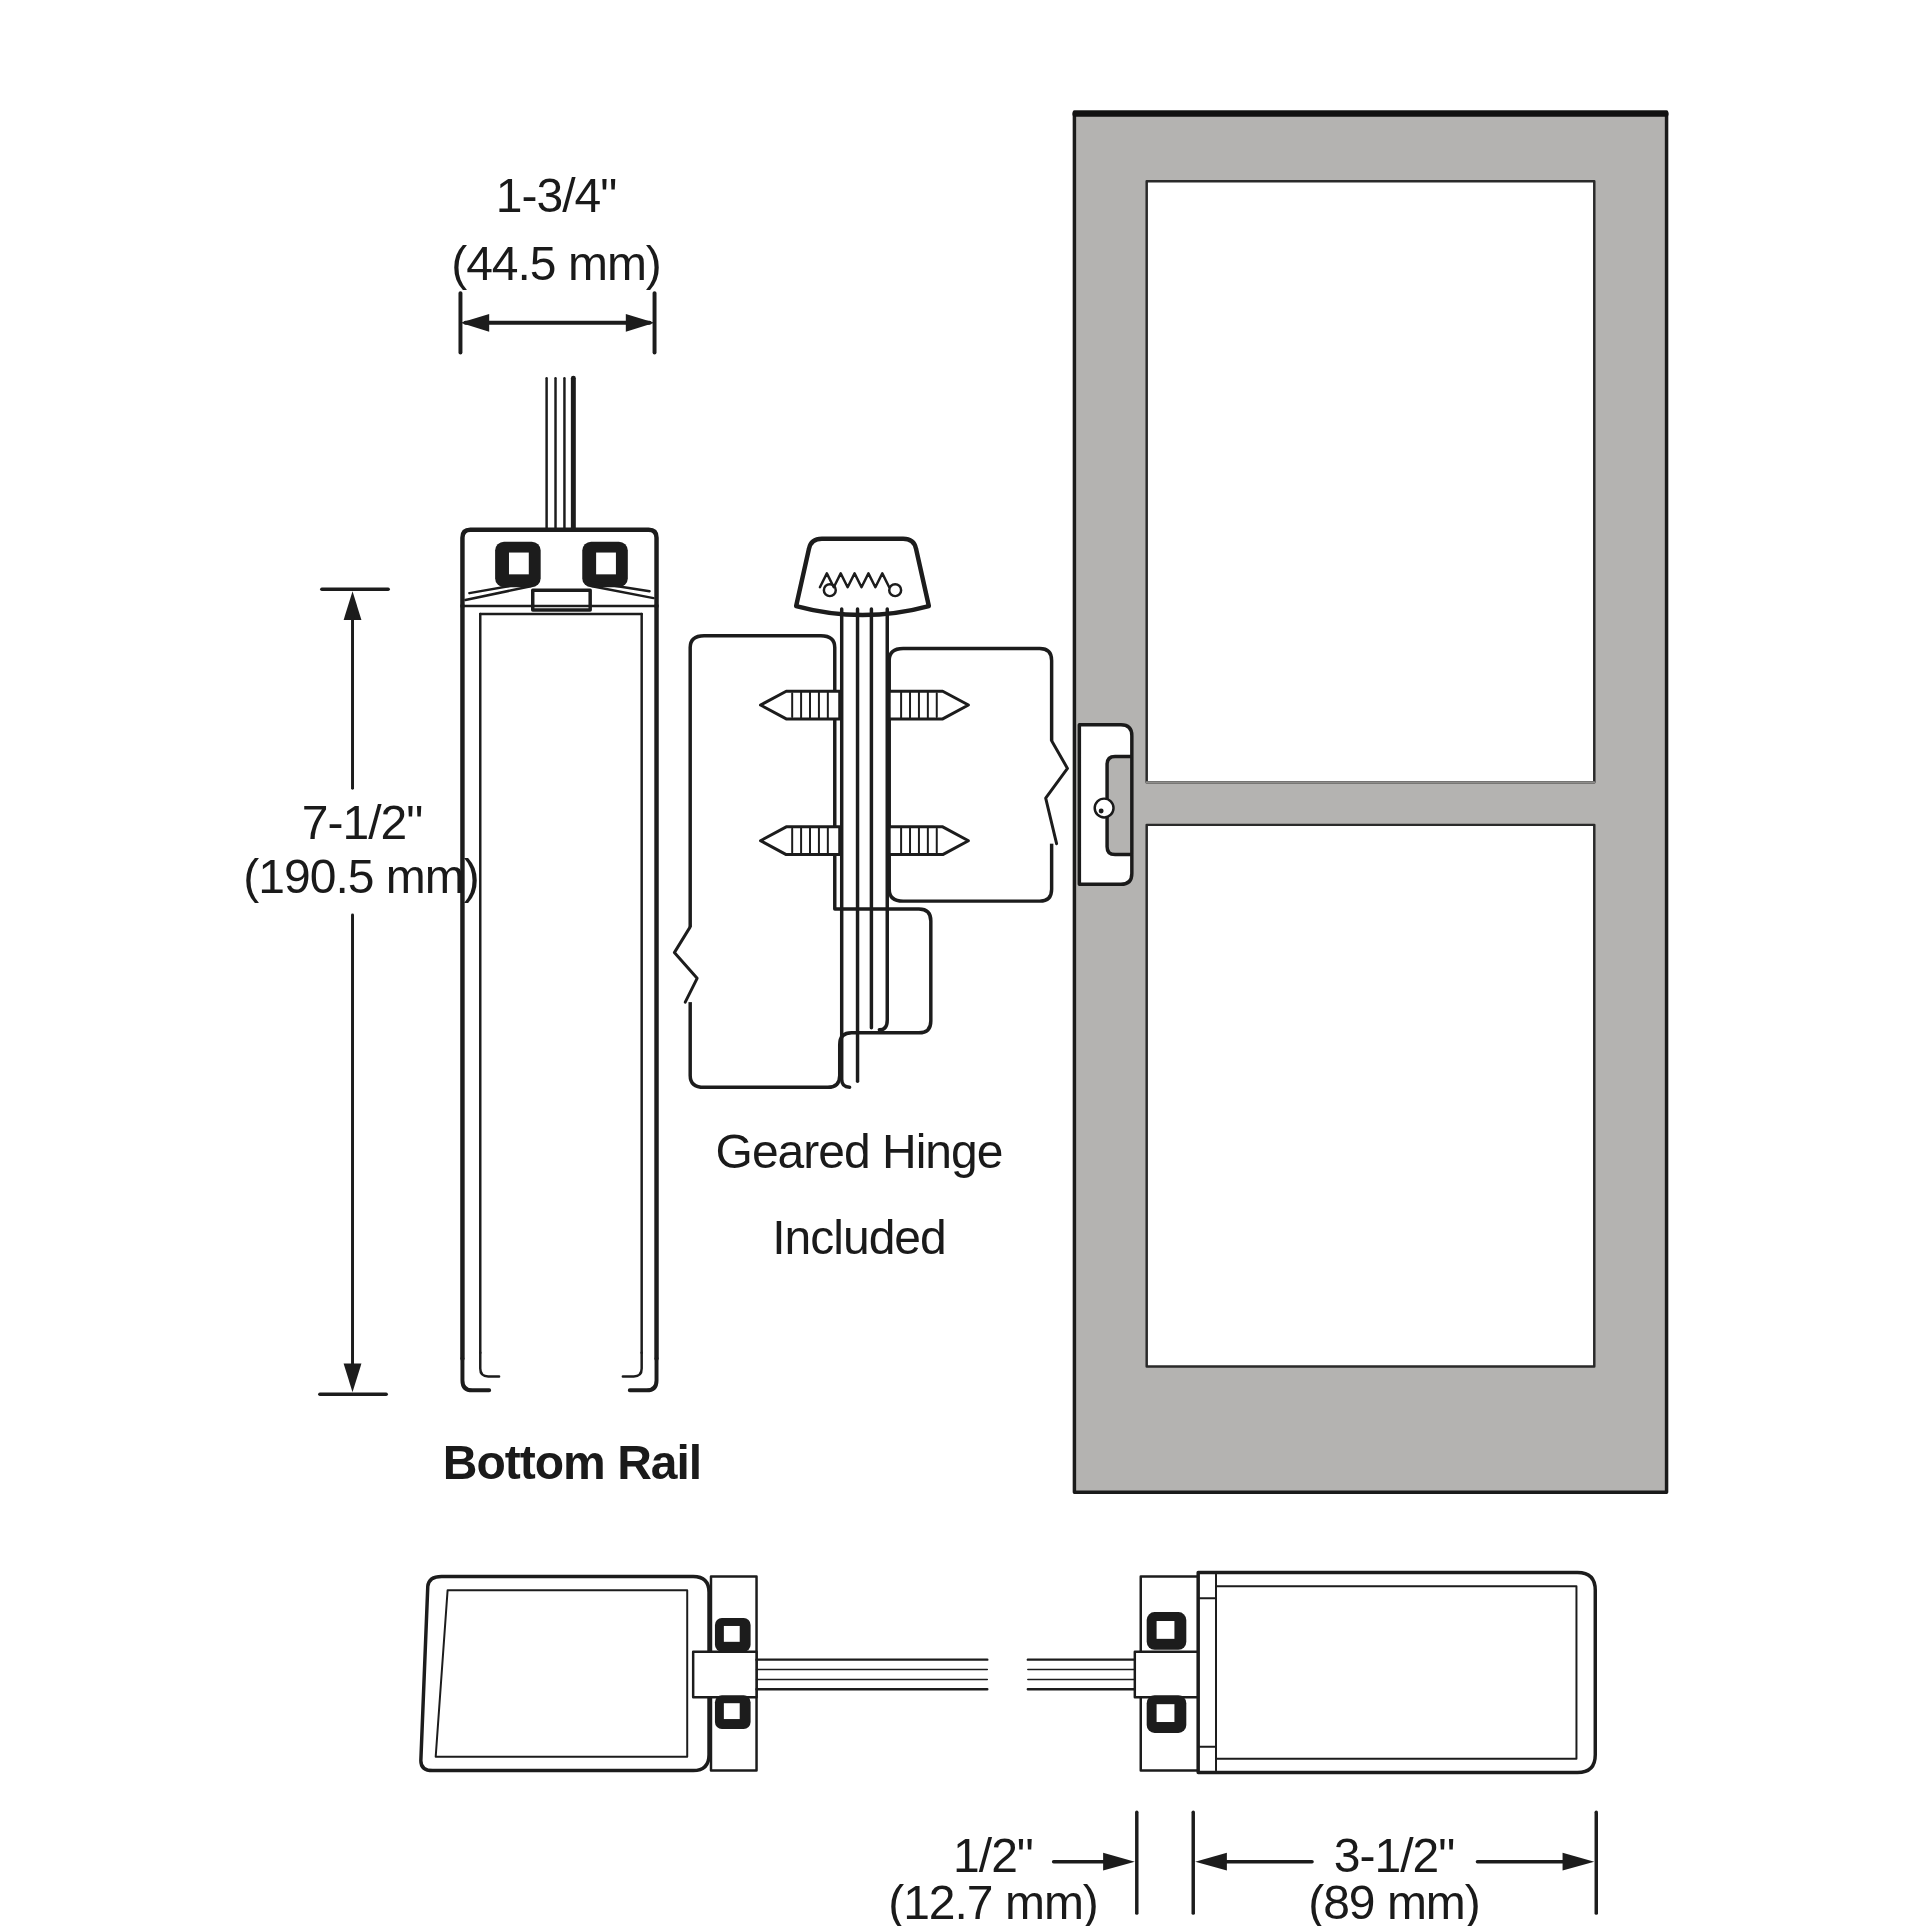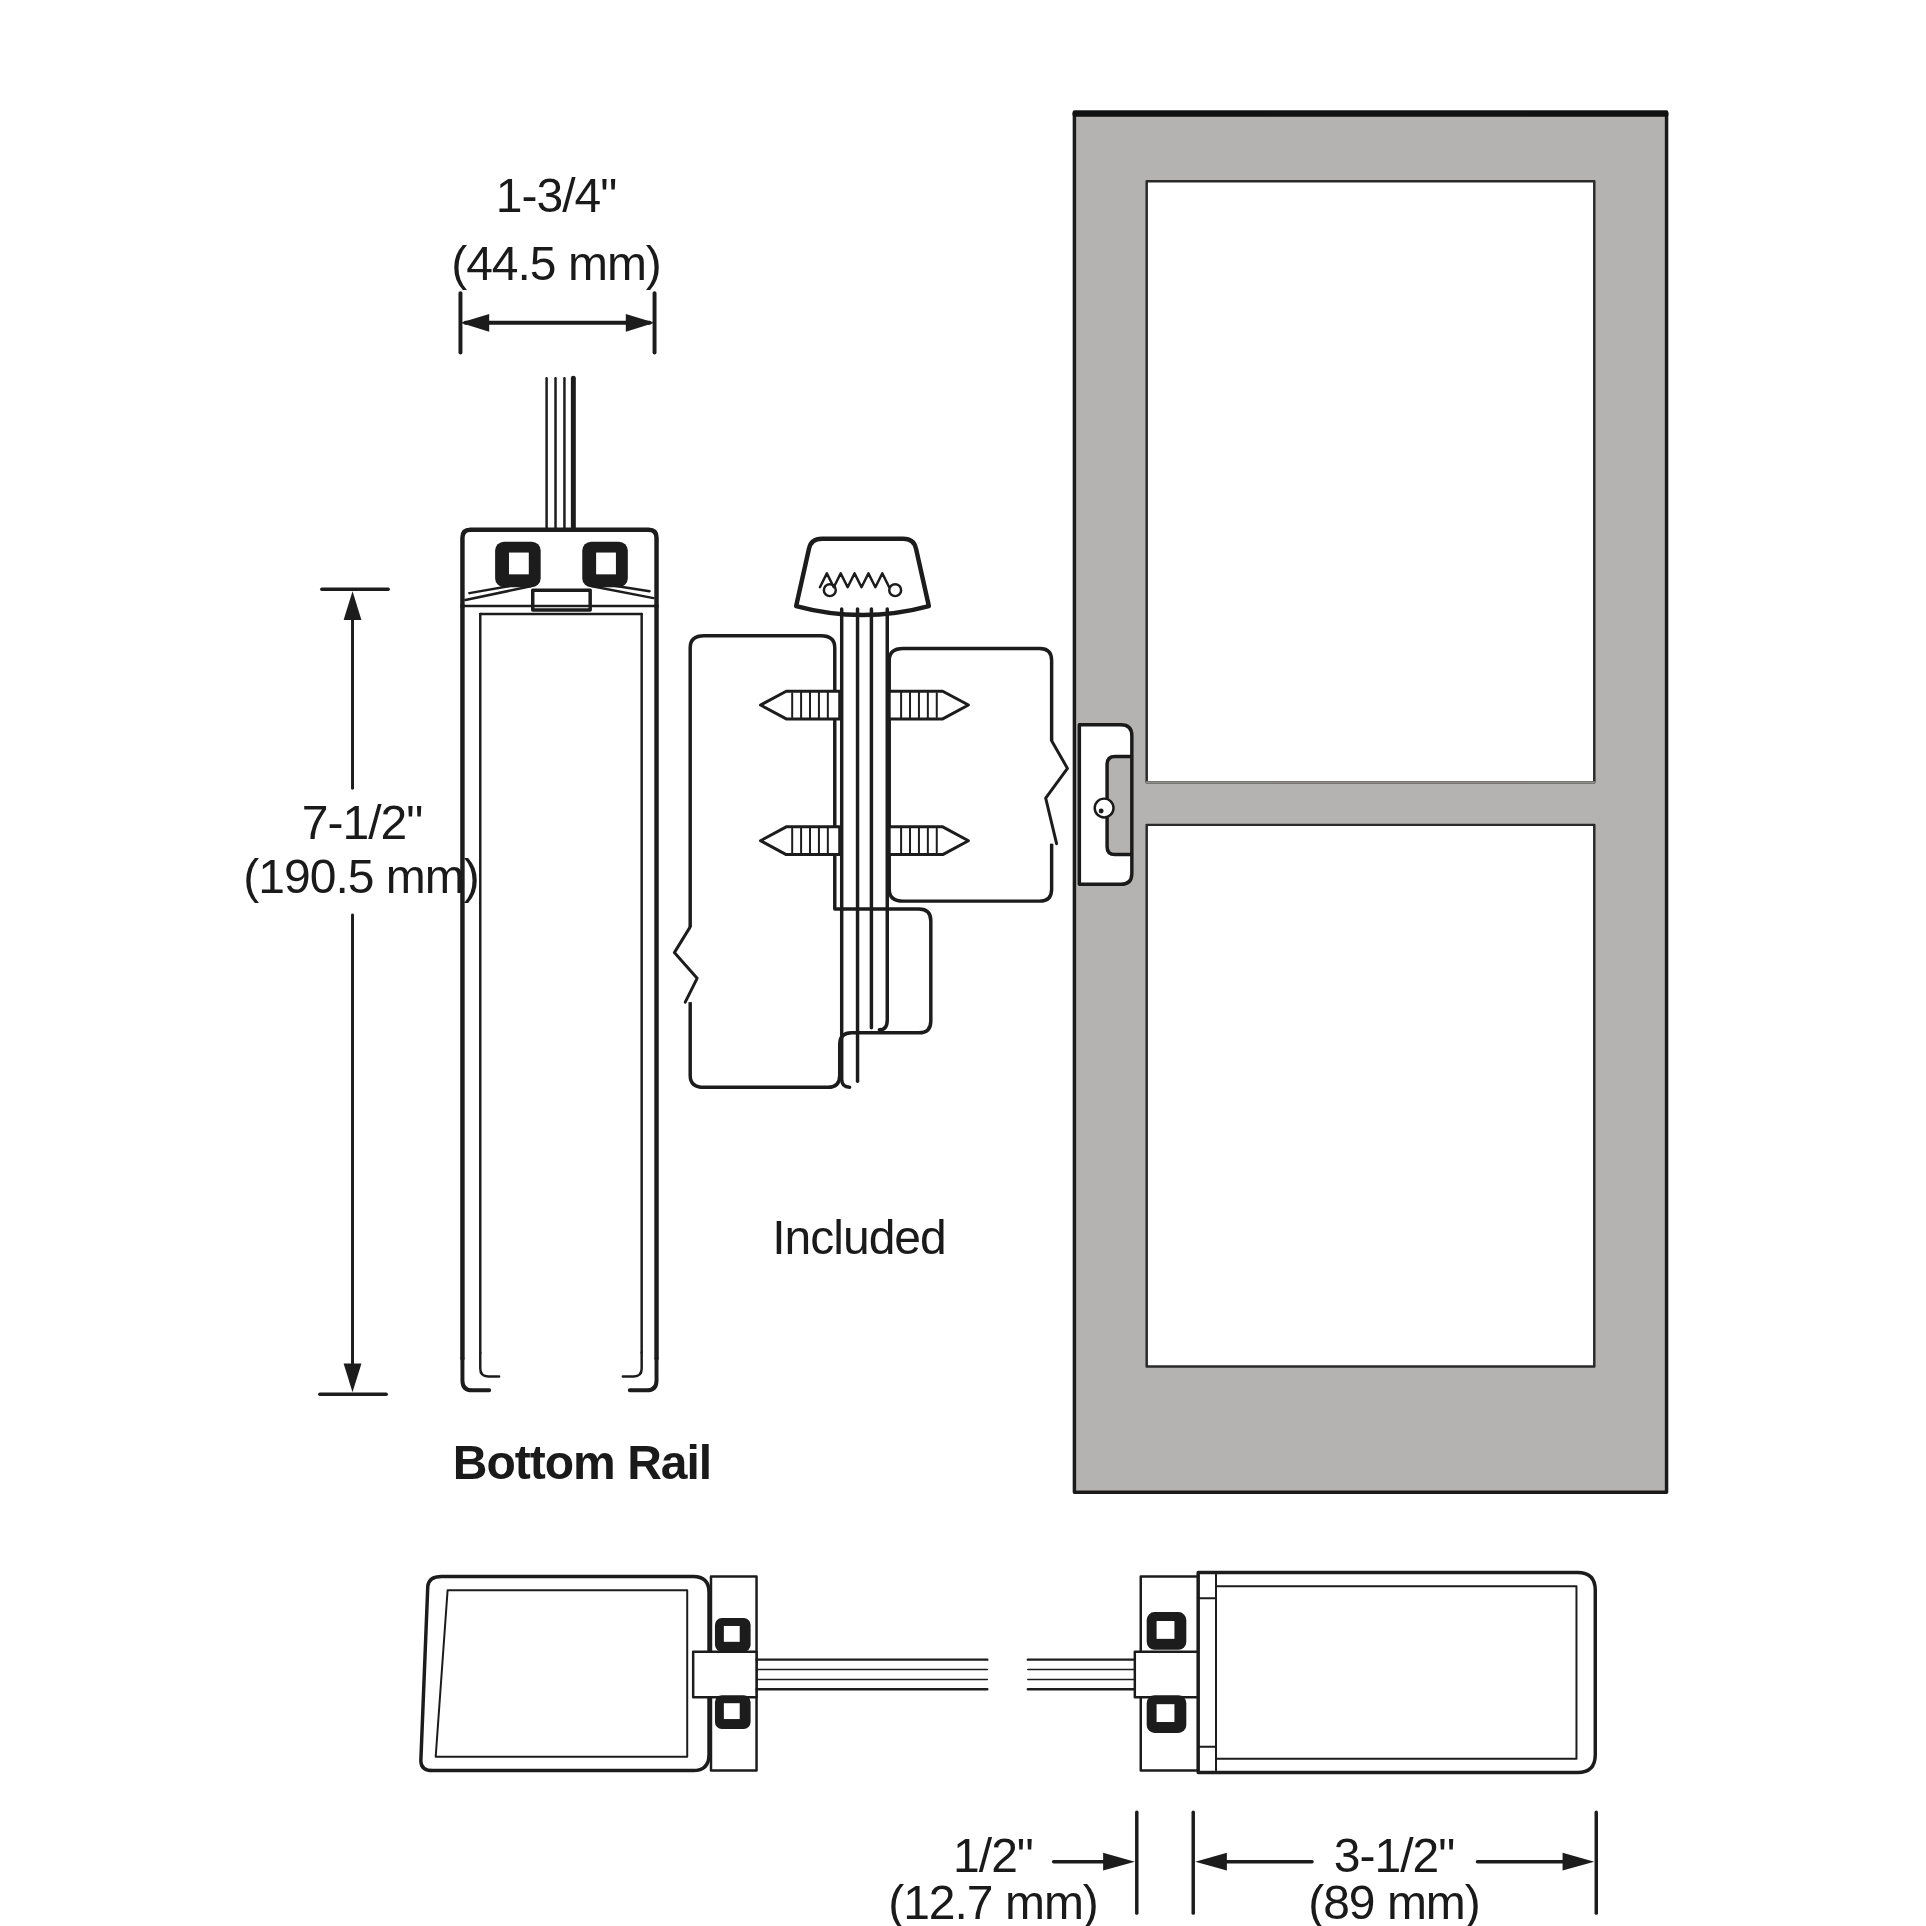--- a/index.html
+++ b/index.html
@@ -161,22 +161,23 @@
       <polygon points="1610,1880 1578,1871 1578,1889" fill="#1c1c1c" stroke="none"></polygon>
     </g>
   </svg>
 
   <div class="label" style="left:556px; top:170px;">1-3/4"</div>
   <div class="label" style="left:556px; top:238px;">(44.5 mm)</div>
 
   <div class="label" style="left:362px; top:797px;">7-1/2"</div>
   <div class="label" style="left:361px; top:851px;">(190.5 mm)</div>
 
-  <div class="label" style="left:572px; top:1437px; font-weight:bold;margin-left:10px;">Bottom Rail</div>
+  <div class="label" style="left:572px; top:1437px; font-weight:bold;">Bottom Rail</div>
 
+  <div class="label" style="left:859px; top:1126px;">Geared Hinge</div>
   <div class="label" style="left:859px; top:1212px;">Included</div>
 
   <div class="label" style="left:993px; top:1830px;">1/2"</div>
   <div class="label" style="left:993px; top:1877px;">(12.7 mm)</div>
 
   <div class="label" style="left:1394px; top:1830px;">3-1/2"</div>
   <div class="label" style="left:1394px; top:1877px;">(89 mm)</div>
 
 </div>
 

